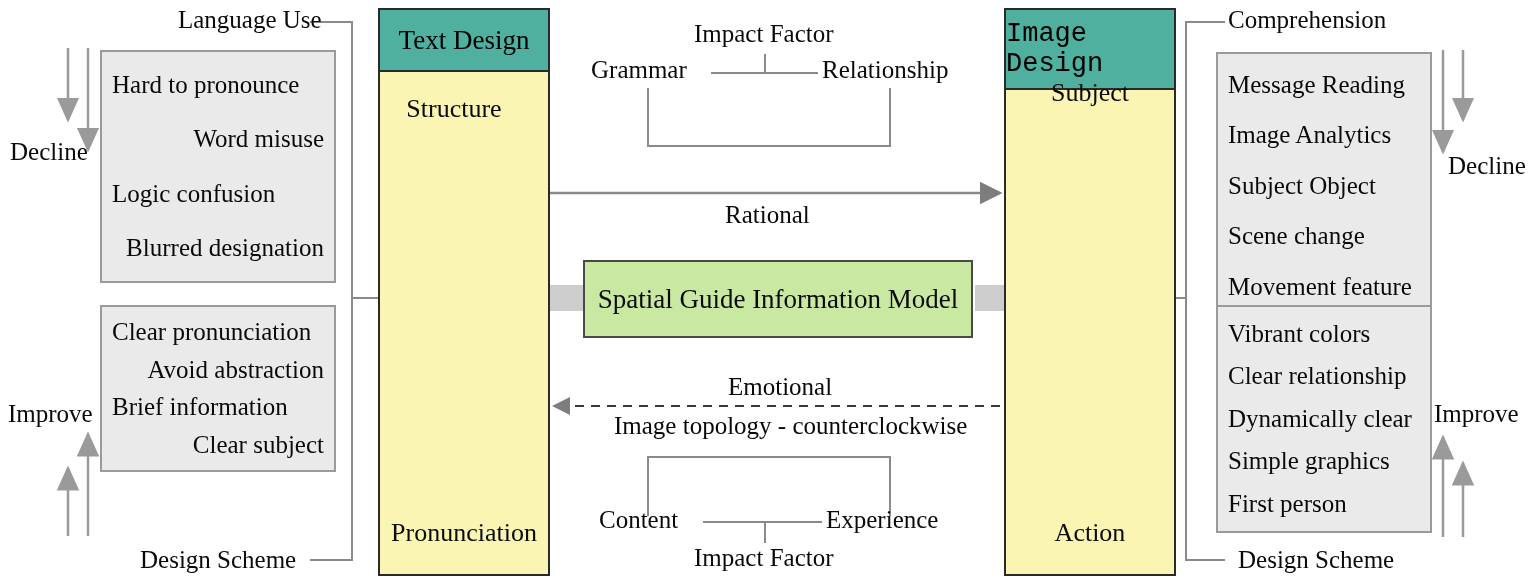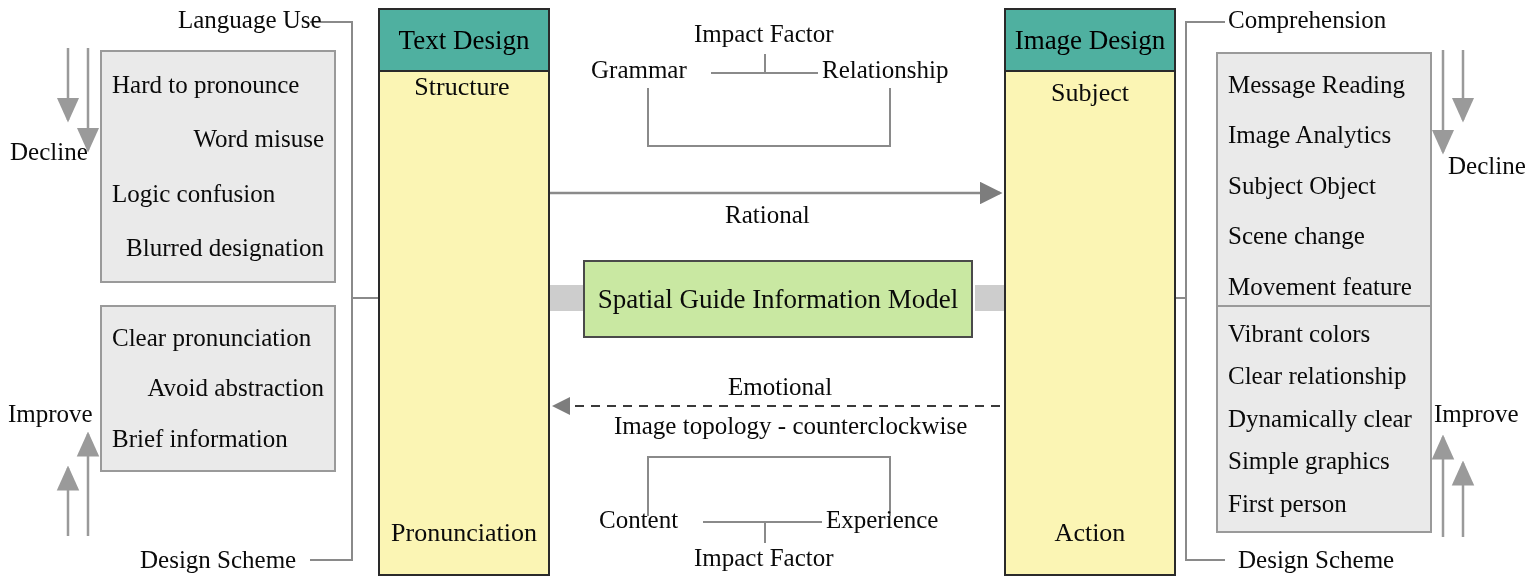--- a/index.html
+++ b/index.html
@@ -192,49 +192,50 @@
     <div class="row">Hard to pronounce</div>
     <div class="row">Word misuse</div>
     <div class="row">Logic confusion</div>
     <div class="row">Blurred designation</div>
   </div>
 
   <div class="panel abs" style="left:100px; top:305px; width:236px; height:167px;">
     <div class="row" style="text-align:left;">Clear pronunciation</div>
     <div class="row" style="text-align:right;">Avoid abstraction</div>
     <div class="row" style="text-align:left;">Brief information</div>
+    <div class="row" style="text-align:right;">Clear subject</div>
   </div>
 
   <div class="lbl abs" style="left:8px; top:400px;">Improve</div>
 
   <div class="lbl abs" style="left:140px; top:546px;">Design Scheme</div>
 
   <div class="column abs" style="left:378px; top:8px; width:172px; height:568px;">
     <div class="col-header" style="position:relative; left:-2px; top:-2px; width:172px; height:64px;">Text Design</div>
   </div>
-  <div class="col-label abs" style="left:378px; top:72px; width:152px;padding-left:8px;">Structure</div>
+  <div class="col-label abs" style="left:378px; top:94px; width:152px;">Structure</div>
   <div class="col-label abs" style="left:378px; top:518px; width:172px;">Pronunciation</div>
 
   <div class="lbl abs" style="left:694px; top:20px;">Impact Factor</div>
   <div class="lbl abs" style="left:591px; top:56px;">Grammar</div>
   <div class="lbl abs" style="left:822px; top:56px;">Relationship</div>
 
   <div class="lbl abs" style="left:725px; top:201px;">Rational</div>
 
   <div class="model-box abs" style="left:583px; top:260px; width:390px; height:78px;">Spatial Guide Information Model</div>
 
   <div class="lbl abs" style="left:728px; top:373px;">Emotional</div>
   <div class="lbl abs" style="left:614px; top:412px;">Image topology - counterclockwise</div>
 
   <div class="lbl abs" style="left:599px; top:506px;">Content</div>
   <div class="lbl abs" style="left:826px; top:506px;">Experience</div>
   <div class="lbl abs" style="left:694px; top:544px;">Impact Factor</div>
 
   <div class="column abs" style="left:1004px; top:8px; width:172px; height:568px;">
-    <div class="col-header" style="position:relative; left:-2px; top:-2px; width:172px; height:64px;">Image Design</div>
+    <div class="col-header" style="position:relative; left:-2px; top:-2px; width:172px; height:82px;font-family:Liberation Mono, monospace;">Image Design</div>
   </div>
   <div class="col-label abs" style="left:1004px; top:78px; width:172px;">Subject</div>
   <div class="col-label abs" style="left:1004px; top:518px; width:172px;">Action</div>
 
   <div class="lbl abs" style="left:1228px; top:6px;">Comprehension</div>
 
   <div class="panel align-left abs" style="left:1216px; top:52px; width:216px; height:268px;">
     <div class="row">Message Reading</div>
     <div class="row">Image Analytics</div>
     <div class="row">Subject Object</div>

